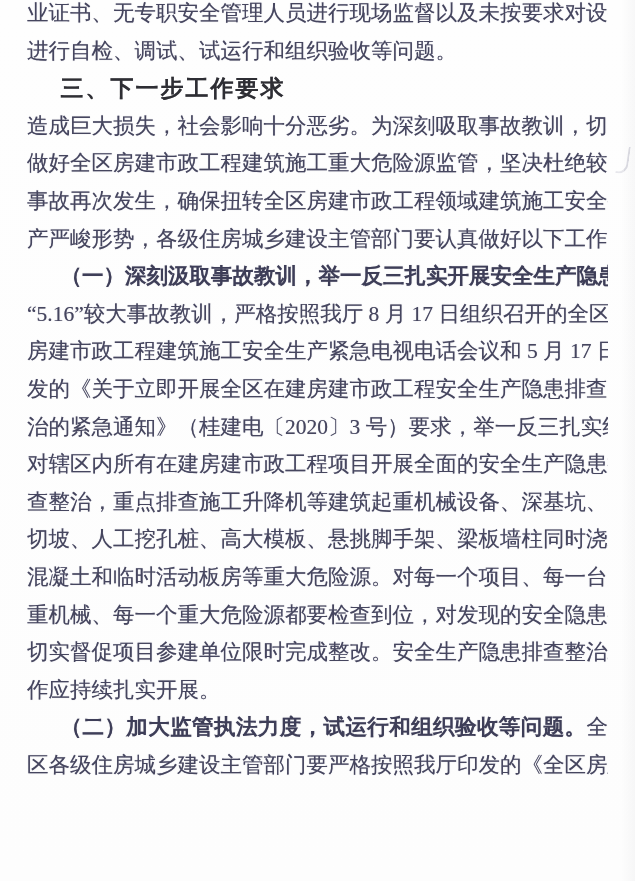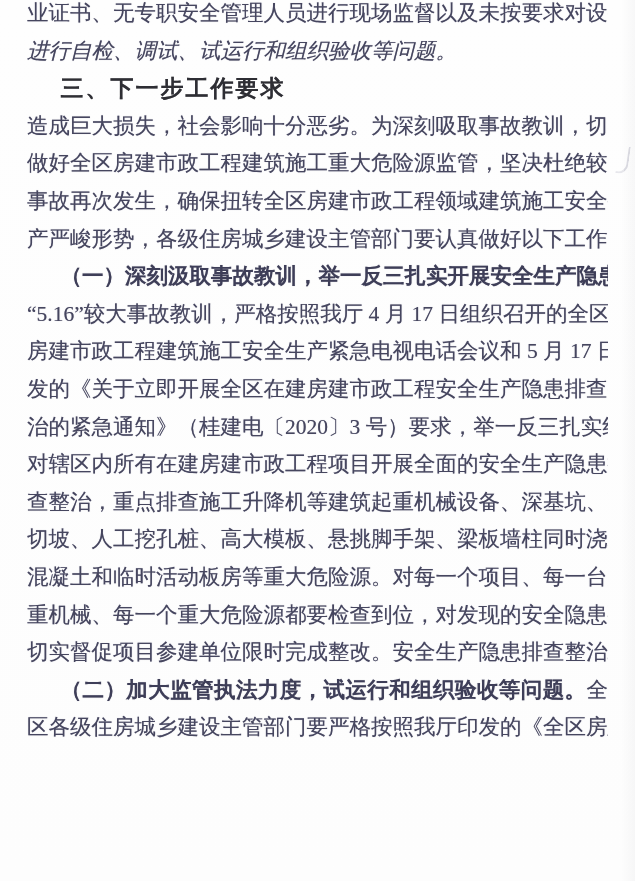--- a/index.html
+++ b/index.html
@@ -26,21 +26,20 @@
     line-height: 37.6px;
     overflow: hidden;
     text-align: justify;
     text-align-last: justify;
     white-space: nowrap;
   }
   .line.left {
     text-align: right;
     text-align-last: left;
     white-space: normal;
-    font-style: italic;
   }
   .line.indent {
     text-indent: 2.1em;
   }
   .run-body {
     font-family: "Liberation Serif", serif;
     font-size: 21.5px;
     color: #46465f;
     text-shadow: 0 0 0.7px rgba(70, 70, 100, 0.55);
   }
@@ -93,28 +92,29 @@
 <div class="page">
   <div class="text-block" id="text-block">
       <div class="line"><span class="run-body">业证书、无专职安全管理人员进行现场监督以及未按要求对设备</span></div>
       <div class="line left"><span class="run-body">进行自检、调试、试运行和组织验收等问题。</span></div>
       <div class="line heading-line indent"><span class="run-heading">三、下一步工作要求</span></div>
       <div class="line"><span class="run-body">造成巨大损失，社会影响十分恶劣。为深刻吸取事故教训，切实</span></div>
       <div class="line"><span class="run-body">做好全区房建市政工程建筑施工重大危险源监管，坚决杜绝较大</span></div>
       <div class="line"><span class="run-body">事故再次发生，确保扭转全区房建市政工程领域建筑施工安全生</span></div>
       <div class="line"><span class="run-body">产严峻形势，各级住房城乡建设主管部门要认真做好以下工作：</span></div>
       <div class="line indent"><span class="run-kai">（一）深刻汲取事故教训，举一反三扎实开展安全生产隐患</span></div>
-      <div class="line"><span class="run-body">“5.16”较大事故教训，严格按照我厅 4 月 17 日组织召开的全区</span></div>
+      <div class="line"><span class="run-body">“5.16”较大事故教训，严格按照我厅 8 月 17 日组织召开的全区</span></div>
       <div class="line"><span class="run-body">房建市政工程建筑施工安全生产紧急电视电话会议和 5 月 17 日印</span></div>
       <div class="line"><span class="run-body">发的《关于立即开展全区在建房建市政工程安全生产隐患排查整</span></div>
       <div class="line"><span class="run-body">治的紧急通知》（桂建电〔2020〕3 号）要求，举一反三扎实组织</span></div>
       <div class="line"><span class="run-body">对辖区内所有在建房建市政工程项目开展全面的安全生产隐患排</span></div>
       <div class="line"><span class="run-body">查整治，重点排查施工升降机等建筑起重机械设备、深基坑、高</span></div>
       <div class="line"><span class="run-body">切坡、人工挖孔桩、高大模板、悬挑脚手架、梁板墙柱同时浇筑</span></div>
       <div class="line"><span class="run-body">混凝土和临时活动板房等重大危险源。对每一个项目、每一台起</span></div>
       <div class="line"><span class="run-body">重机械、每一个重大危险源都要检查到位，对发现的安全隐患要</span></div>
       <div class="line"><span class="run-body">切实督促项目参建单位限时完成整改。安全生产隐患排查整治工</span></div>
+      <div class="line left"><span class="run-body">作应持续扎实开展。</span></div>
       <div class="line indent"><span class="run-kai">（二）加大监管执法力度，试运行和组织验收等问题。</span><span class="run-body">全</span></div>
       <div class="line"><span class="run-body">区各级住房城乡建设主管部门要严格按照我厅印发的《全区房建</span></div>
     </div>
   <div class="edge-mark"></div>
   <div class="edge-shade"></div>
 </div>
 
 </body></html>

